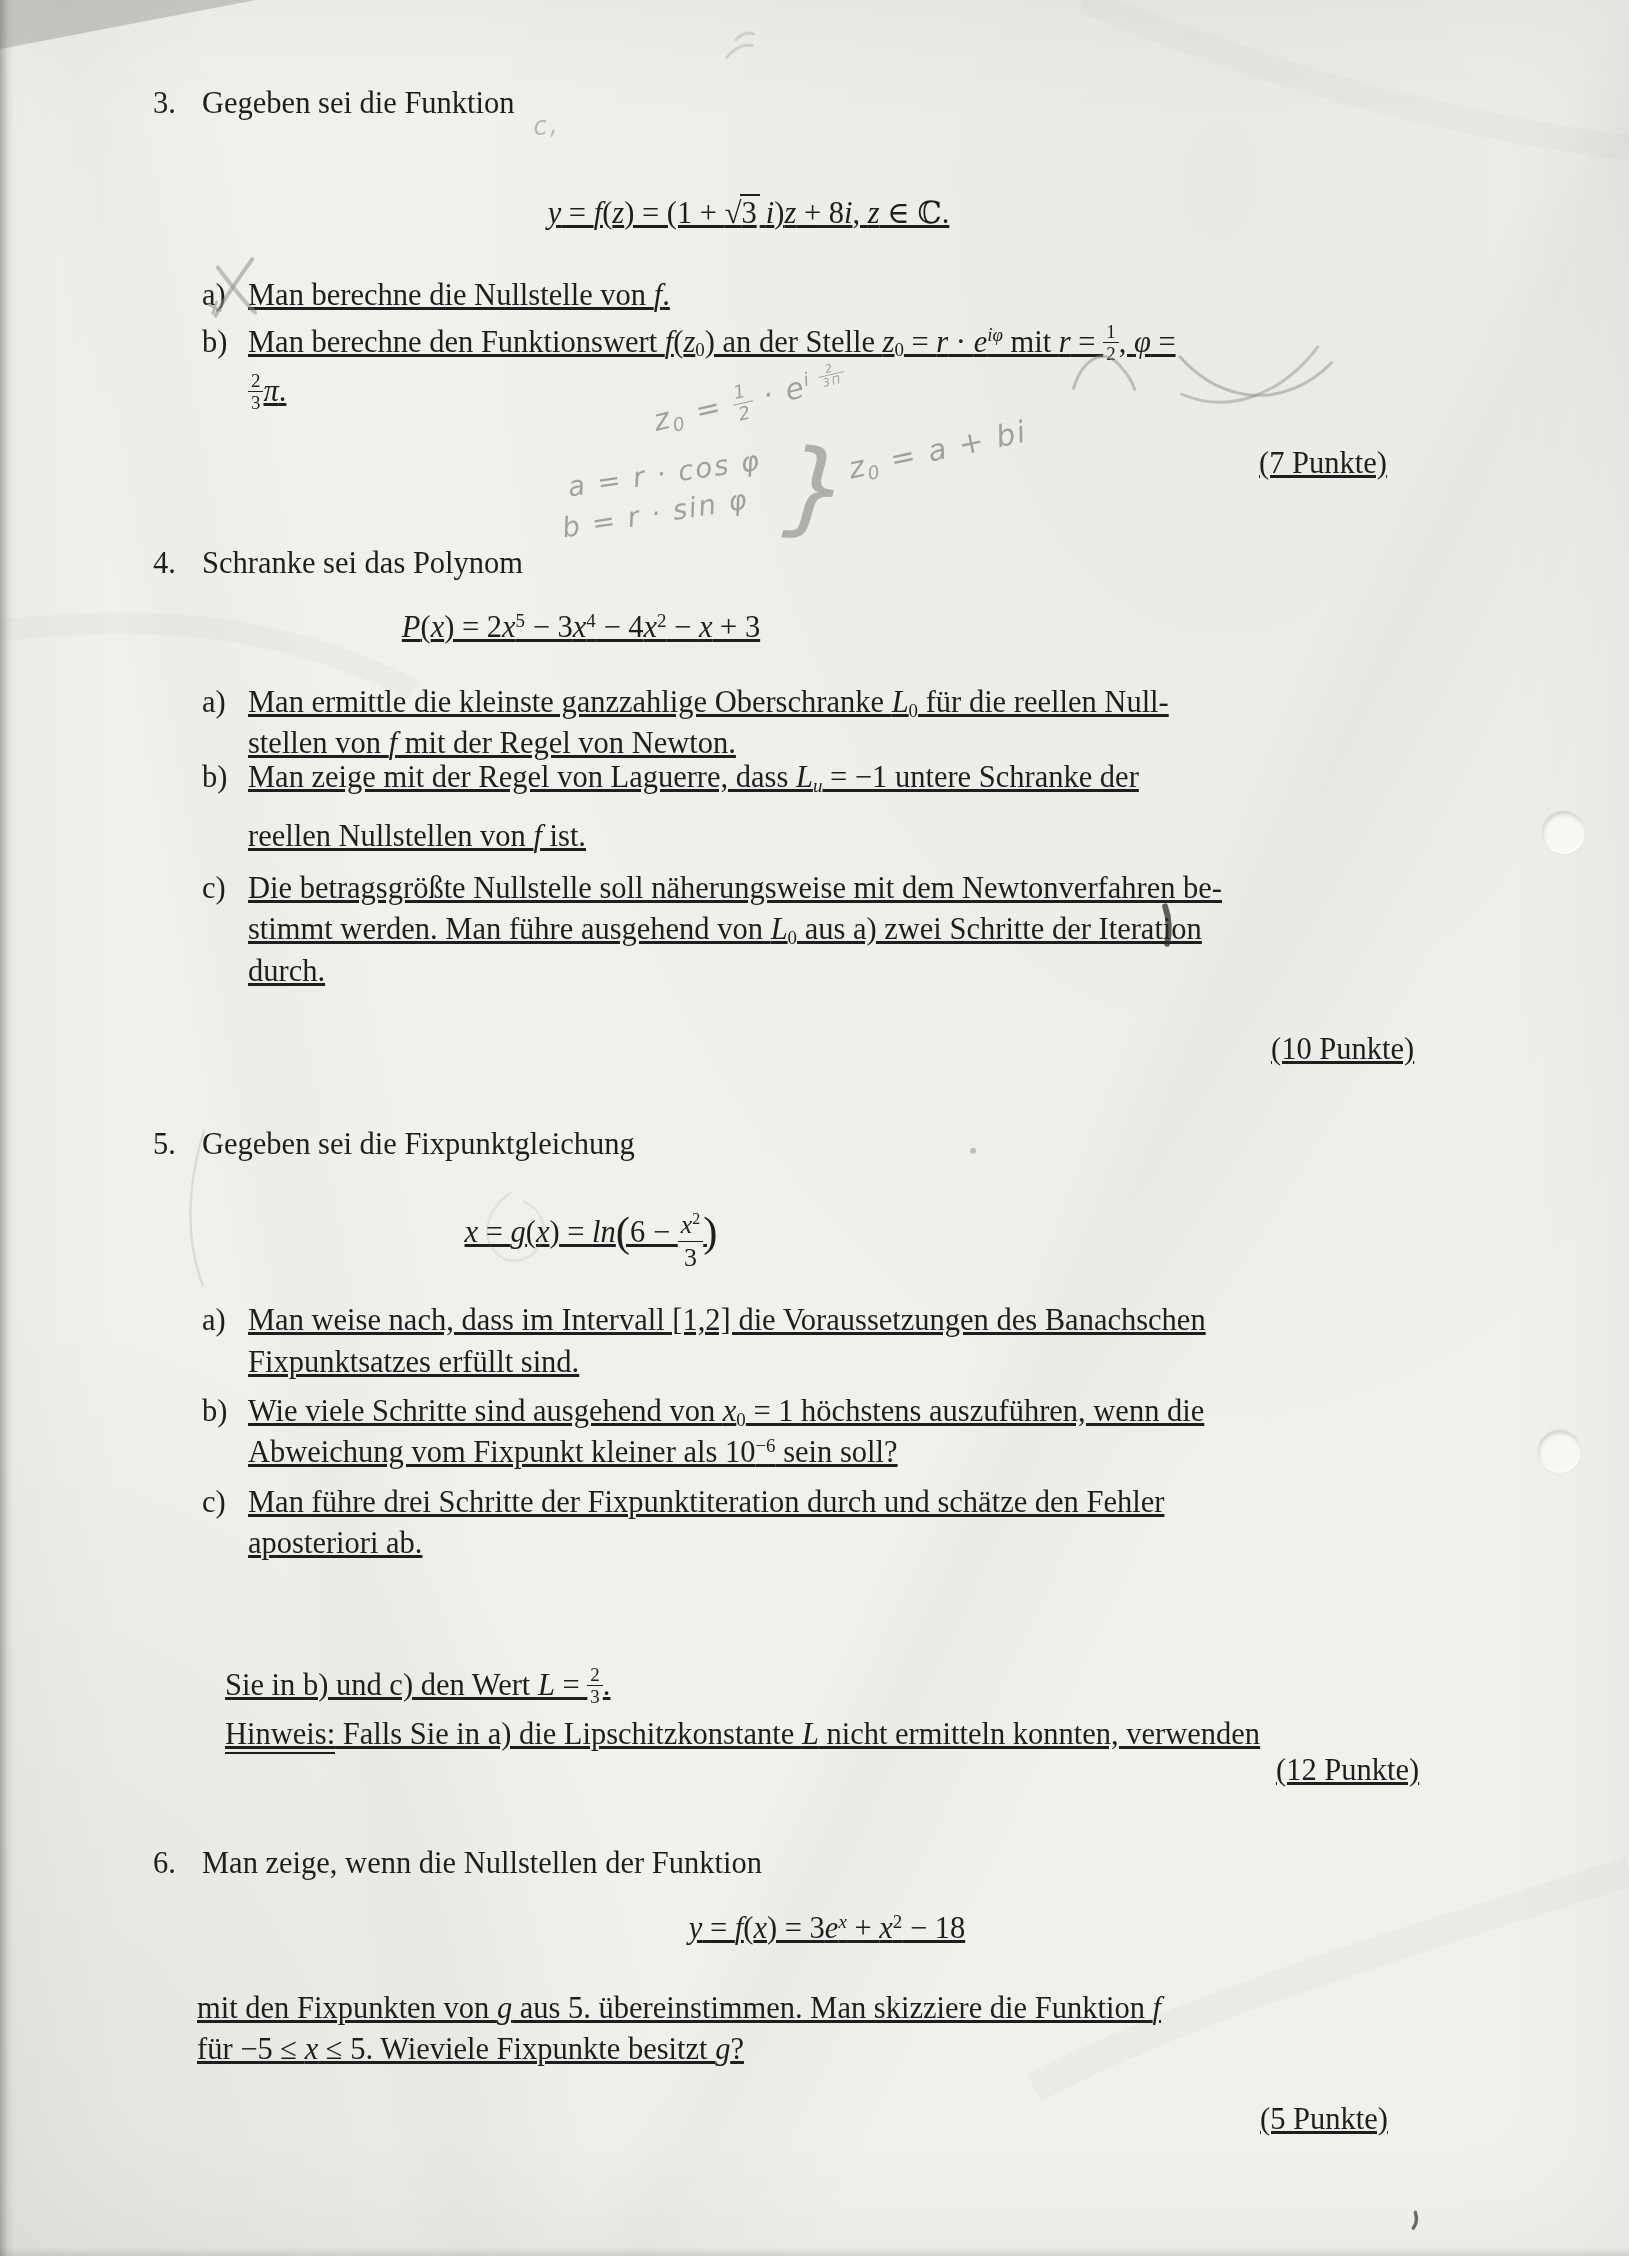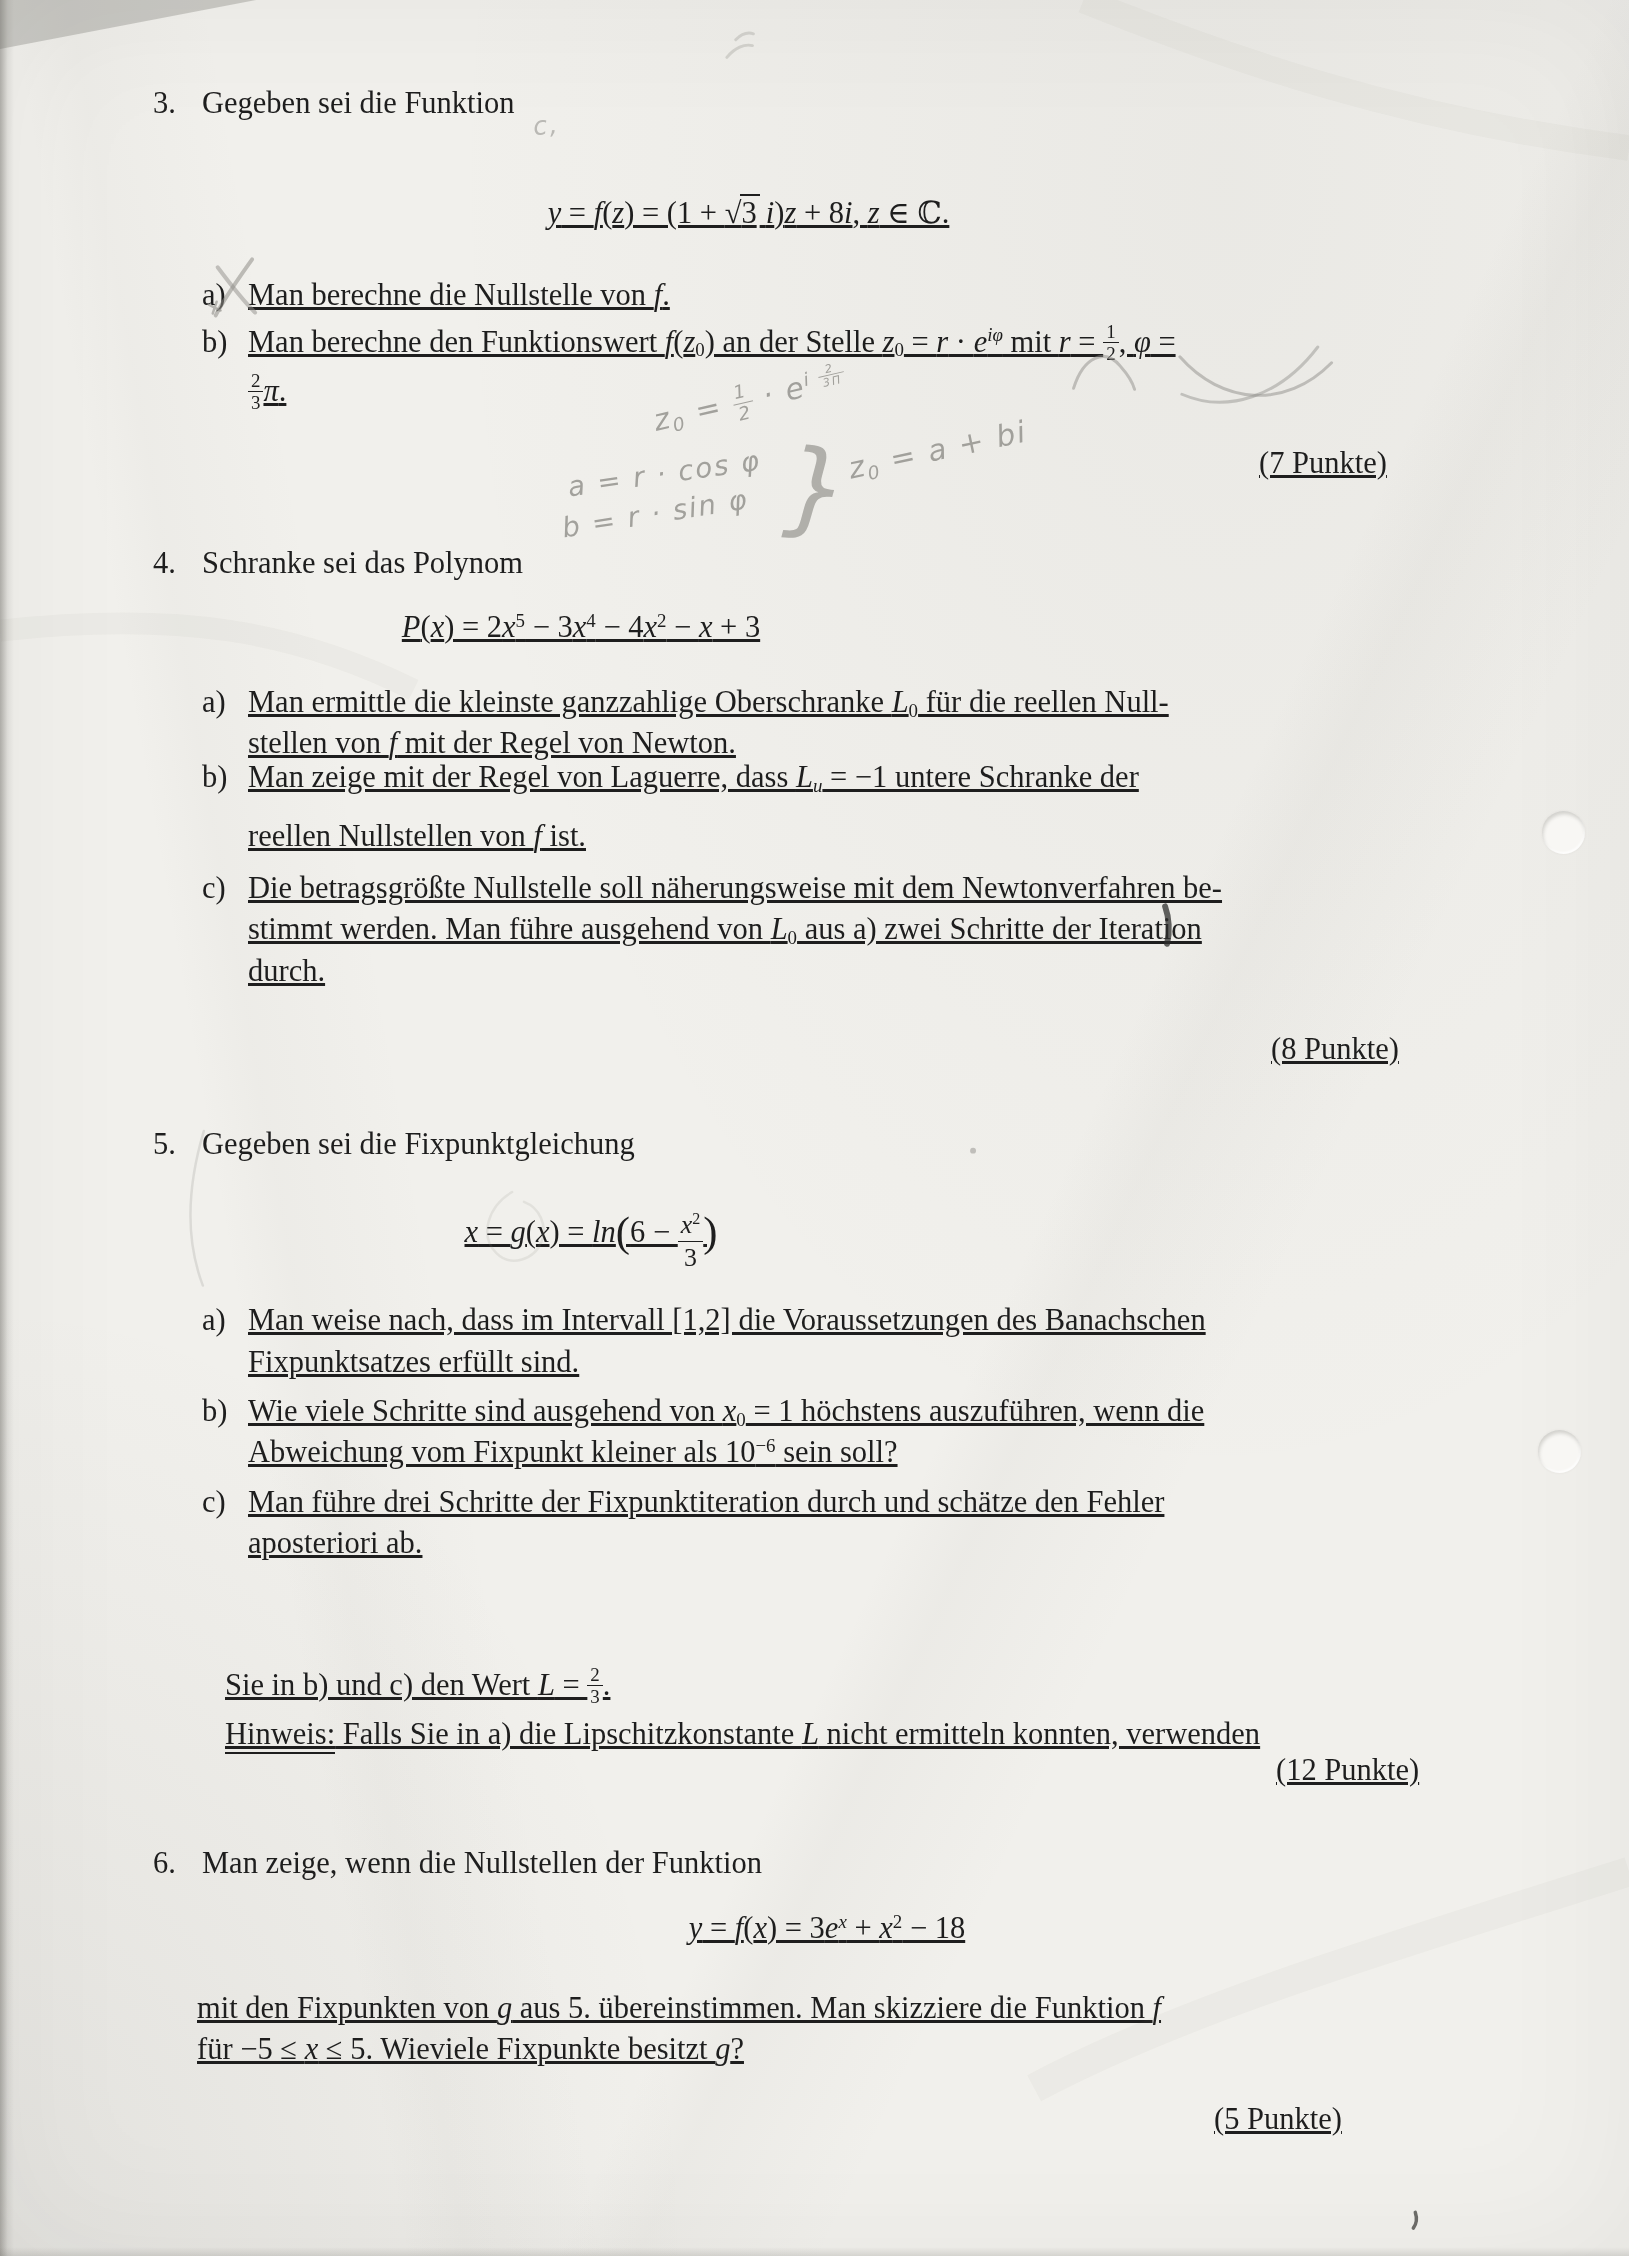--- a/index.html
+++ b/index.html
@@ -110,21 +110,21 @@
 </div>
 <div class="line" style="left:202px;top:868px">
   <span class="plabel">c)</span><span class="fml">Die betragsgrößte Nullstelle soll näherungsweise mit dem Newtonverfahren be-</span>
 </div>
 <div class="line" style="left:248px;top:909px">
   <span class="fml">stimmt werden. Man führe ausgehend von <span class="it">L</span><span class="sub">0</span> aus a) zwei Schritte der Iteration</span>
 </div>
 <div class="line" style="left:248px;top:951px">
   <span class="fml">durch.</span>
 </div>
-<div class="points" style="left:1271px;top:1032px">(8 Punkte)</div>
+<div class="points" style="left:1271px;top:1032px">(10 Punkte)</div>
 
 <div class="line" style="left:153px;top:1124px">
   <span class="pnum">5.</span><span>Gegeben sei die Fixpunktgleichung</span>
 </div>
 <div class="formula-box fml" style="left:443px;top:1207px;width:296px"><span class="it">x</span> = <span class="it">g</span>(<span class="it">x</span>) = <span class="it">ln</span><span class="big">(</span>6 − <span class="frac dfrac"><span class="fnum"><span class="it">x</span><span class="sup">2</span></span><span class="fden">3</span></span><span class="big">)</span></div>
 <div class="line" style="left:202px;top:1300px">
   <span class="plabel">a)</span><span class="fml">Man weise nach, dass im Intervall [1,2] die Voraussetzungen des Banachschen</span>
 </div>
 <div class="line" style="left:248px;top:1342px">
   <span class="fml">Fixpunktsatzes erfüllt sind.</span>
@@ -152,21 +152,21 @@
 <div class="line" style="left:153px;top:1843px">
   <span class="pnum">6.</span><span>Man zeige, wenn die Nullstellen der Funktion</span>
 </div>
 <div class="formula-box fml" style="left:630px;top:1911px;width:394px"><span class="it">y</span> = <span class="it">f</span>(<span class="it">x</span>) = 3<span class="it">e</span><span class="sup"><span class="it">x</span></span> + <span class="it">x</span><span class="sup">2</span> − 18</div>
 <div class="line" style="left:197px;top:1988px">
   <span class="fml">mit den Fixpunkten von <span class="it">g</span> aus 5. übereinstimmen. Man skizziere die Funktion <span class="it">f</span></span>
 </div>
 <div class="line" style="left:197px;top:2029px">
   <span class="fml">für −5 ≤ <span class="it">x</span> ≤ 5. Wieviele Fixpunkte besitzt <span class="it">g</span>?</span>
 </div>
-<div class="points" style="left:1214px;top:2102px">(5 Punkte)</div>
+<div class="points" style="left:1260px;top:2102px">(5 Punkte)</div>
 
 <div class="hw" id="hw-z0"><span class="it">z</span><span class="sub">0</span> = <span class="frac"><span class="fnum">1</span><span class="fden">2</span></span> · <span class="it">e</span><span class="sup">i <span class="frac"><span class="fnum">2</span><span class="fden">3Π</span></span></span></div>
 <div class="hw" id="hw-cos"><span class="it">a</span> = <span class="it">r</span> · cos <span class="it">φ</span></div>
 <div class="hw" id="hw-sin"><span class="it">b</span> = <span class="it">r</span> · sin <span class="it">φ</span></div>
 <div class="hw" id="hw-brace">}</div>
 <div class="hw" id="hw-ab"><span class="it">z</span><span class="sub">0</span> = <span class="it">a</span> + <span class="it">b</span><span class="it">i</span></div>
 <div class="hw" id="hw-c">c,</div>
 
 <div class="hole" id="hole-1"></div>
 <div class="hole" id="hole-2"></div>

